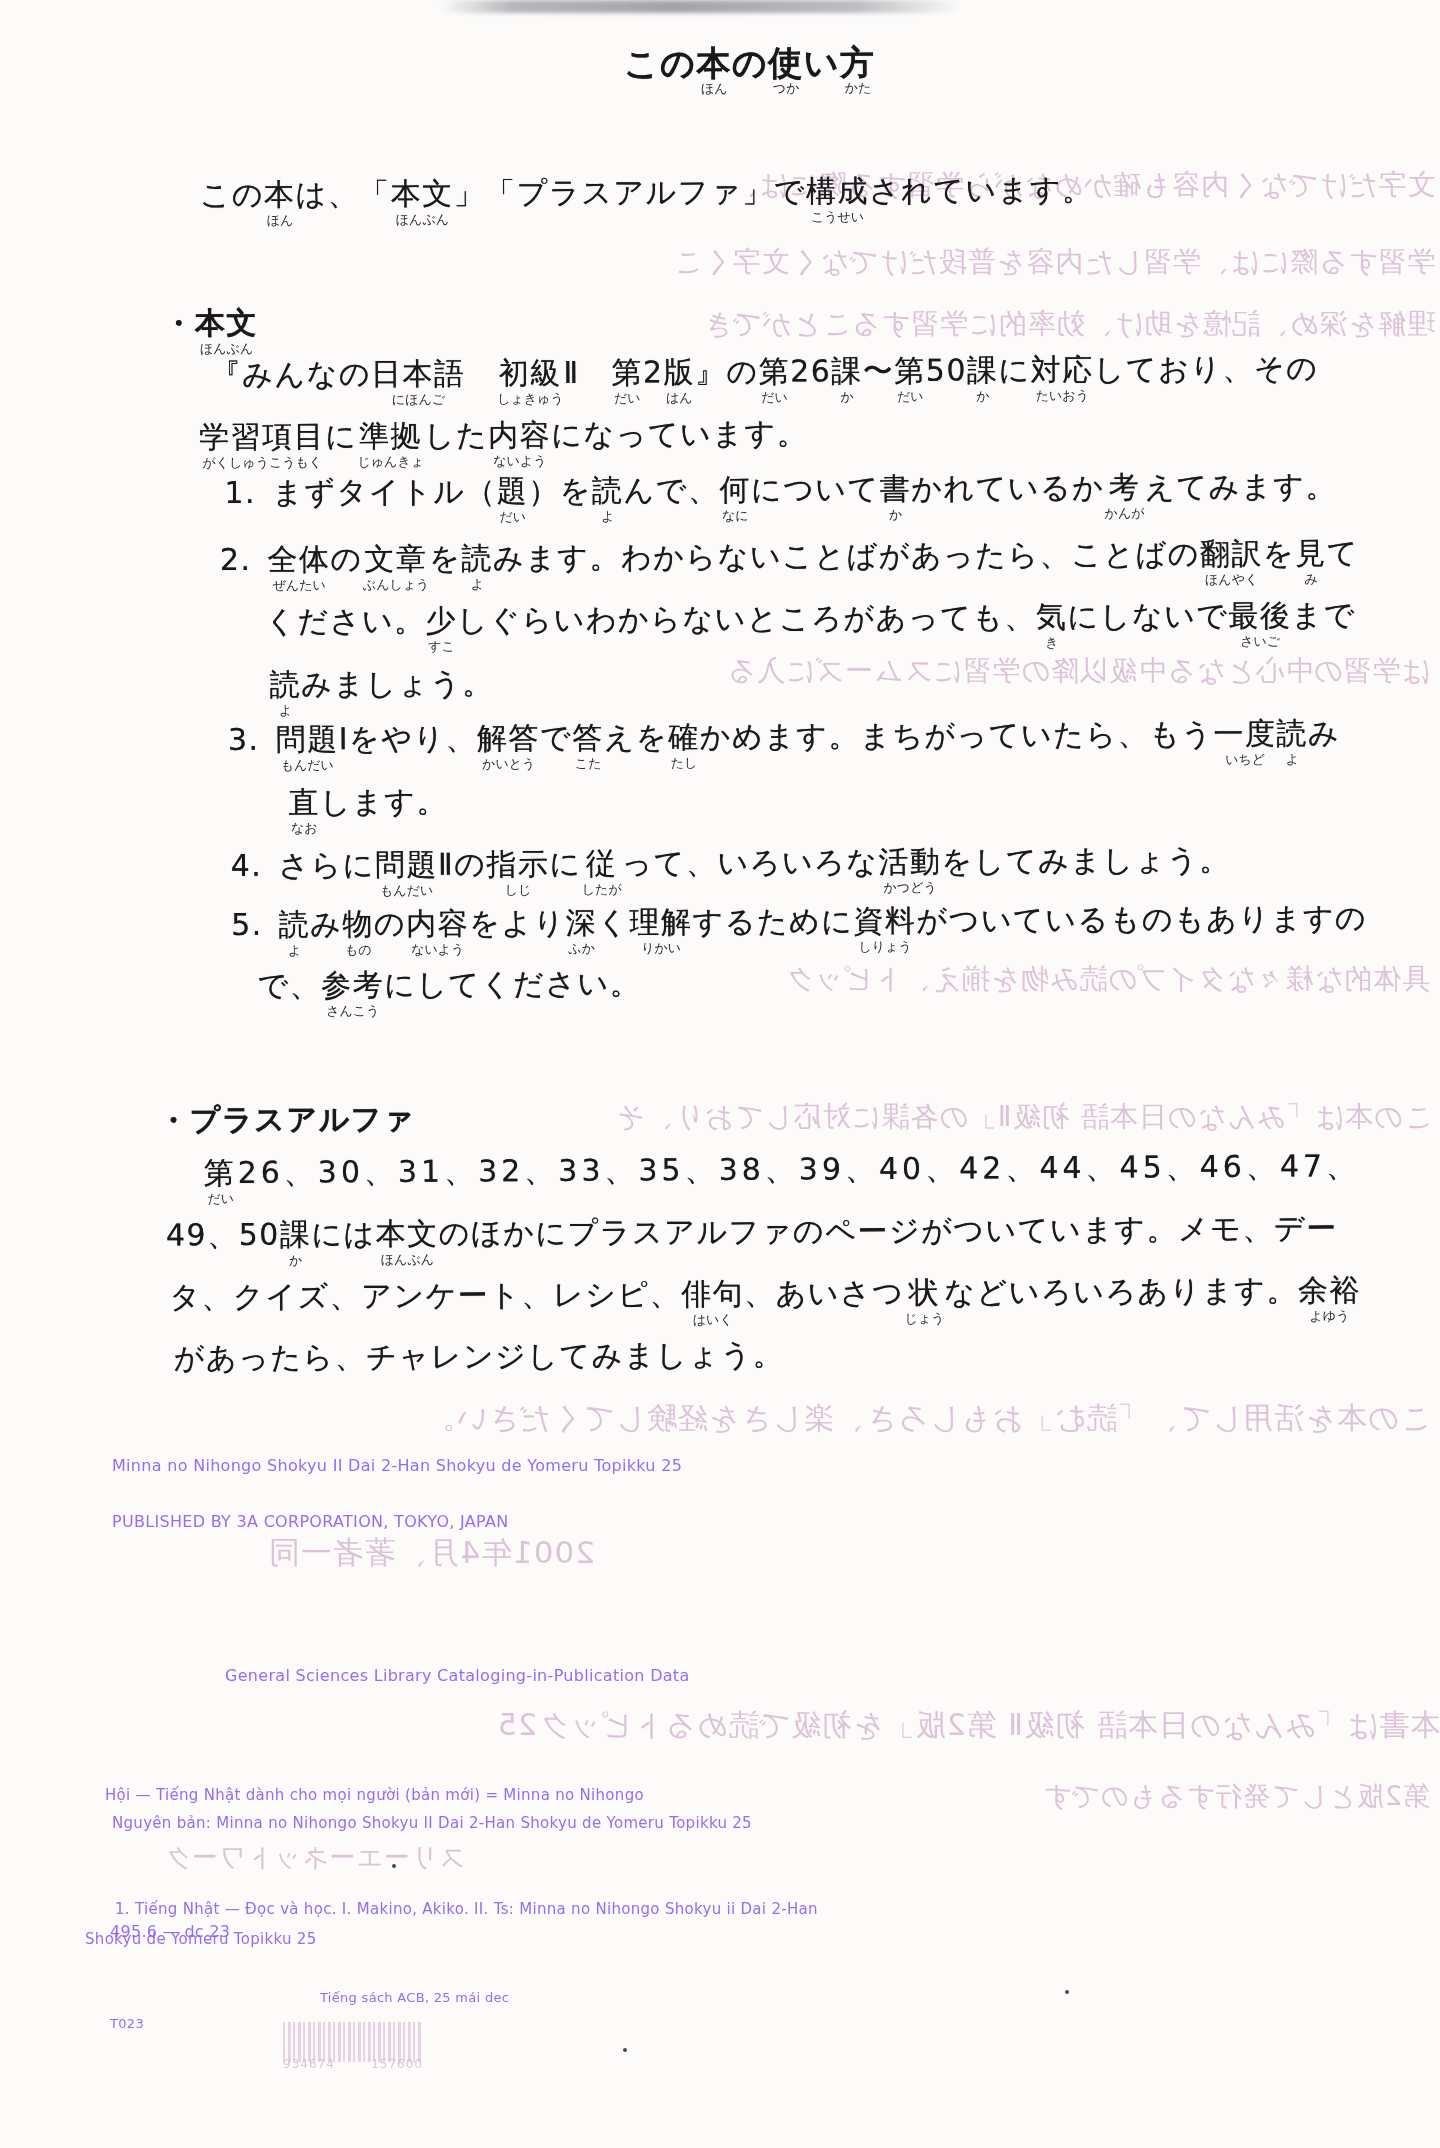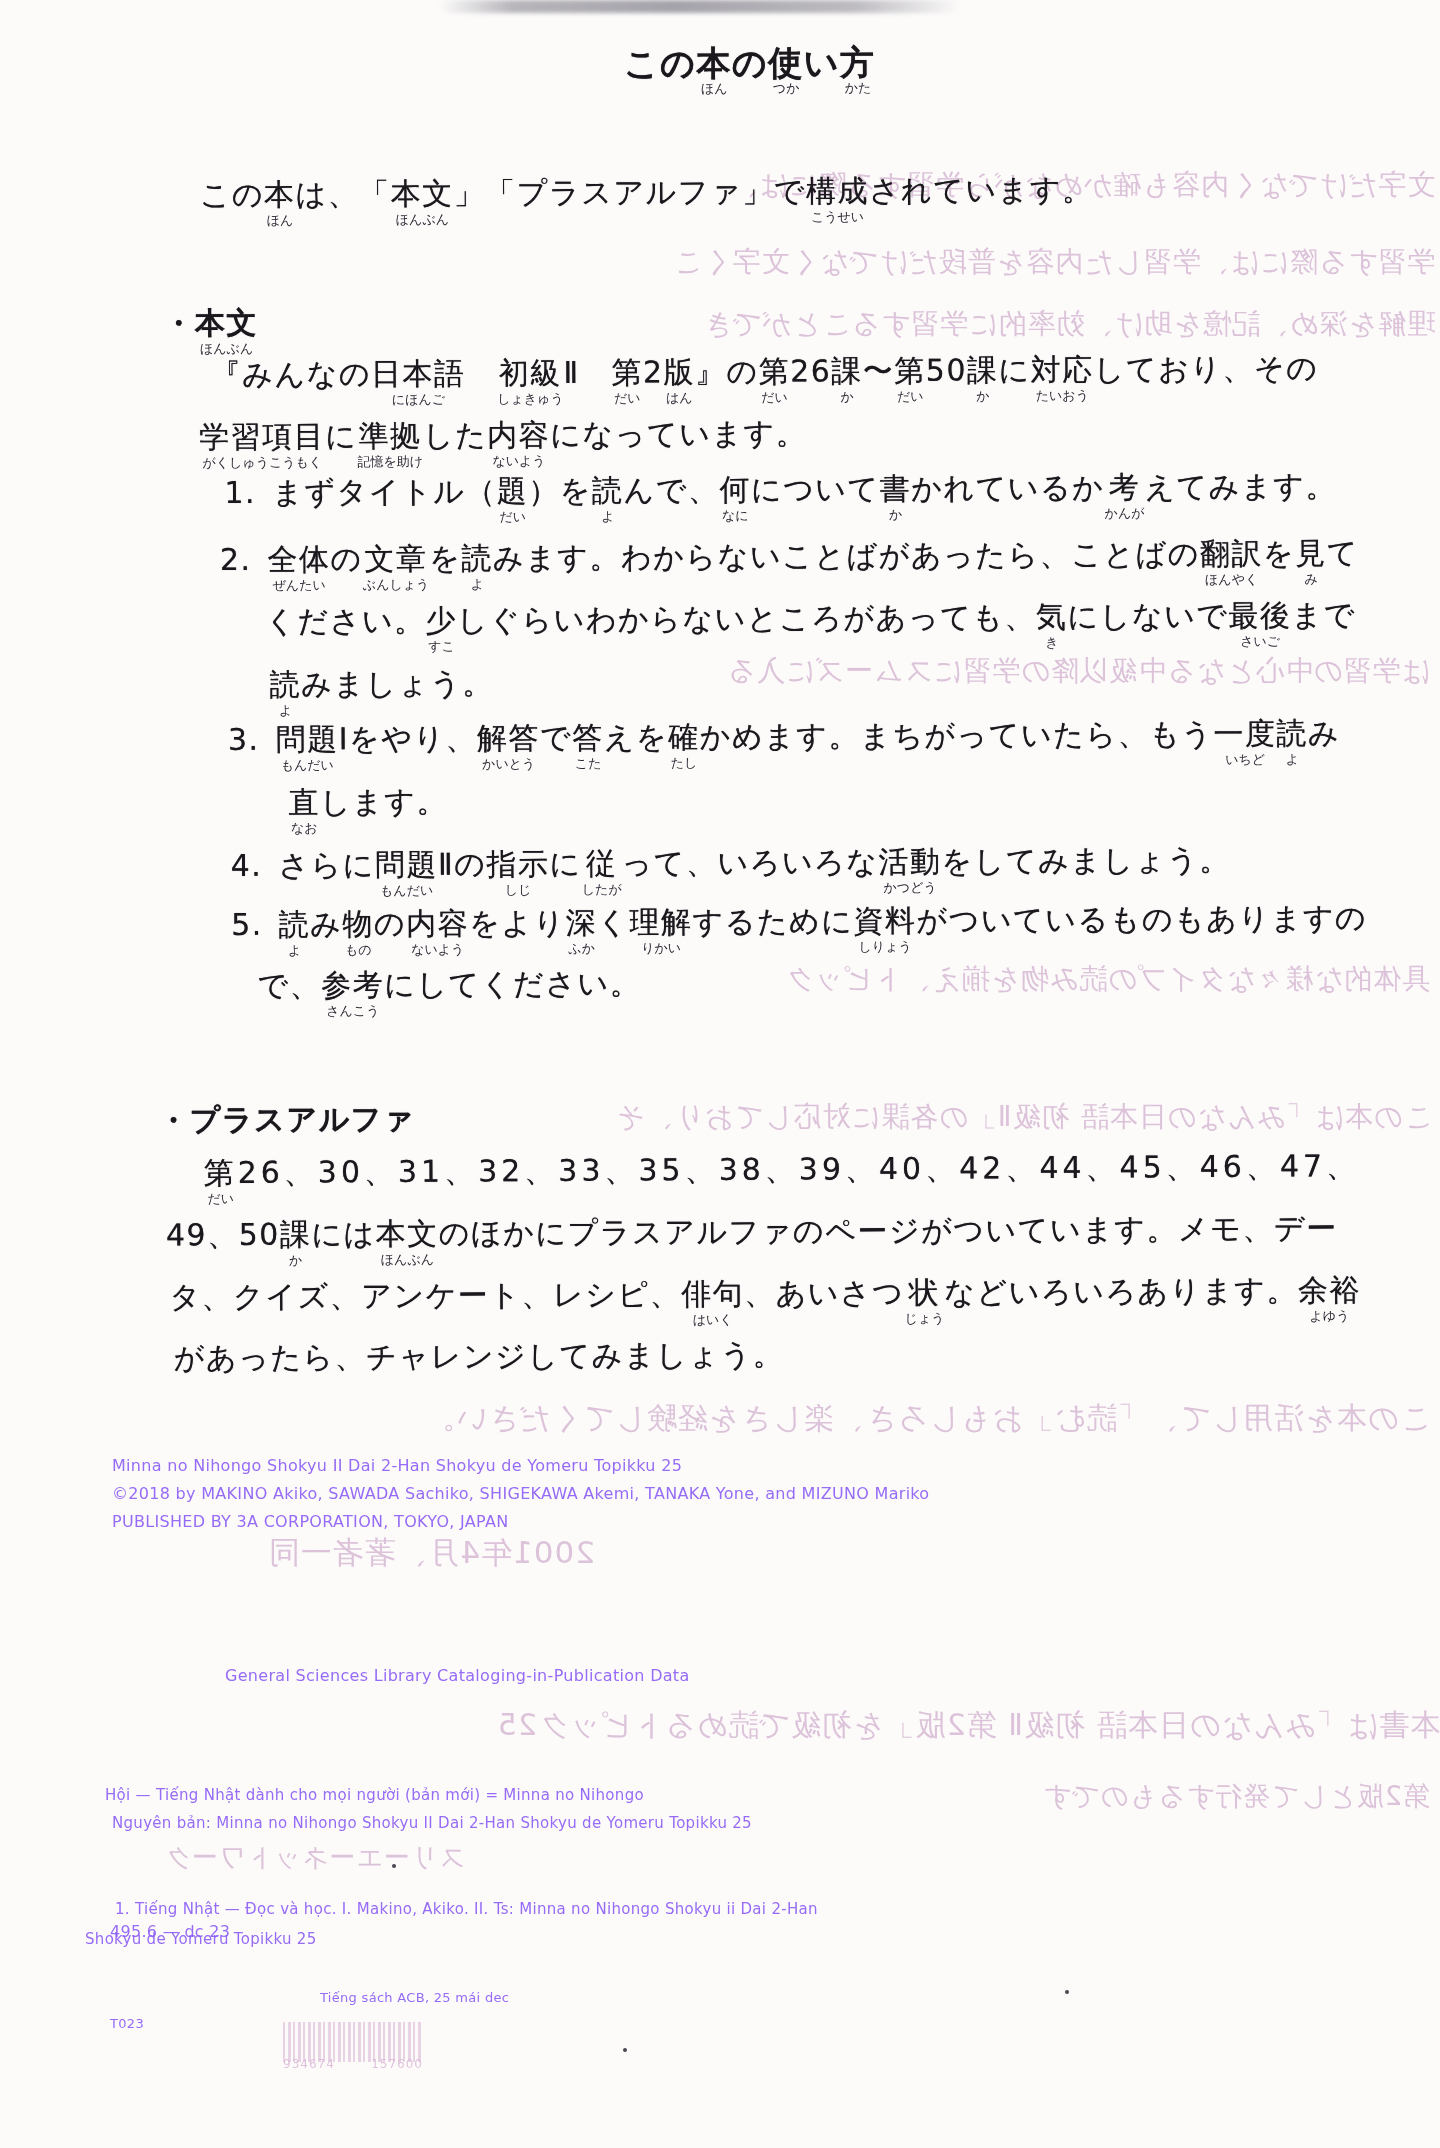--- a/index.html
+++ b/index.html
@@ -67,21 +67,20 @@
   <div id="ghost-layer">
       <div class="smudge" style="left: 440px; top: 0px; width: 520px; height: 13px;"></div>
       <div class="ghost mirror" style="left: 690px; top: 166px; font-size: 28px; width: 745px;">文字だけでなく内容も確かめながら学習する際には、</div>
       <div class="ghost mirror" style="left: 150px; top: 243px; font-size: 28px; width: 1285px;">学習する際には、学習した内容を普段だけでなく文字くこ</div>
       <div class="ghost mirror" style="left: 360px; top: 305px; font-size: 28px; width: 1075px;">理解を深め、記憶を助け、効率的に学習することができ</div>
       <div class="ghost mirror" style="left: 470px; top: 652px; font-size: 28px; width: 960px;">は学習の中心となる中級以降の学習にスムーズに入る</div>
       <div class="ghost mirror" style="left: 640px; top: 960px; font-size: 28px; width: 790px;">具体的な様々なタイプの読み物を揃え、トピック</div>
       <div class="ghost mirror" style="left: 360px; top: 1098px; font-size: 28px; width: 1072px;">この本は「みんなの日本語 初級Ⅱ」の各課に対応しており、そ</div>
       <div class="ghost mirror" style="left: 330px; top: 1398px; font-size: 30px; width: 1100px;">この本を活用して、「読む」おもしろさ、楽しさを経験してください。</div>
       <div class="ghost latin" style="left: 112px; top: 1456px; font-size: 16px;">Minna no Nihongo Shokyu II Dai 2-Han Shokyu de Yomeru Topikku 25</div>
-      <div class="ghost latin" style="left: 112px; top: 1484px; font-size: 16px;">©2018 by MAKINO Akiko, SAWADA Sachiko, SHIGEKAWA Akemi, TANAKA Yone, and MIZUNO Mariko</div>
       <div class="ghost latin" style="left: 112px; top: 1512px; font-size: 16px;">PUBLISHED BY 3A CORPORATION, TOKYO, JAPAN</div>
       <div class="ghost mirror" style="left: 165px; top: 1532px; font-size: 31px; width: 430px;">2001年4月、著者一同</div>
       <div class="ghost latin" style="left: 225px; top: 1666px; font-size: 16px;">General Sciences Library Cataloging-in-Publication Data</div>
       <div class="ghost mirror" style="left: 100px; top: 1705px; font-size: 30px; width: 1340px;">本書は「みんなの日本語 初級Ⅱ 第2版」を初級で読めるトピック25</div>
       <div class="ghost latin" style="left: 105px; top: 1786px; font-size: 15px;">Hội — Tiếng Nhật dành cho mọi người (bản mới) = Minna no Nihongo</div>
       <div class="ghost mirror" style="left: 740px; top: 1778px; font-size: 27px; width: 690px;">第2版として発行するものです</div>
       <div class="ghost latin" style="left: 105px; top: 1814px; font-size: 15px; margin-left: 7px;">Nguyên bản: Minna no Nihongo Shokyu II Dai 2-Han Shokyu de Yomeru Topikku 25</div>
       <div class="ghost mirror" style="left: 105px; top: 1840px; font-size: 26px; width: 360px;">スリーエーネットワーク</div>
       <div class="ghost latin" style="left: 115px; top: 1900px; font-size: 15px;">1. Tiếng Nhật — Đọc và học. I. Makino, Akiko. II. Ts: Minna no Nihongo Shokyu ii Dai 2-Han</div>
       <div class="ghost latin" style="left: 85px; top: 1930px; font-size: 15px;">Shokyu de Yomeru Topikku 25</div>
@@ -205,21 +204,21 @@
           <span class="rt"> </span>
         </span></div>
       <div class="text-line" style="left: 203px; top: 415px;"><span class="seg">
           <span class="base">学習項目</span>
           <span class="rt">がくしゅうこうもく</span>
         </span><span class="seg">
           <span class="base">に</span>
           <span class="rt"> </span>
         </span><span class="seg">
           <span class="base">準拠</span>
-          <span class="rt">記憶を助け</span>
+          <span class="rt">じゅんきょ</span>
         </span><span class="seg">
           <span class="base">した</span>
           <span class="rt"> </span>
         </span><span class="seg">
           <span class="base">内容</span>
           <span class="rt">ないよう</span>
         </span><span class="seg">
           <span class="base">になっています。</span>
           <span class="rt"> </span>
         </span></div>

